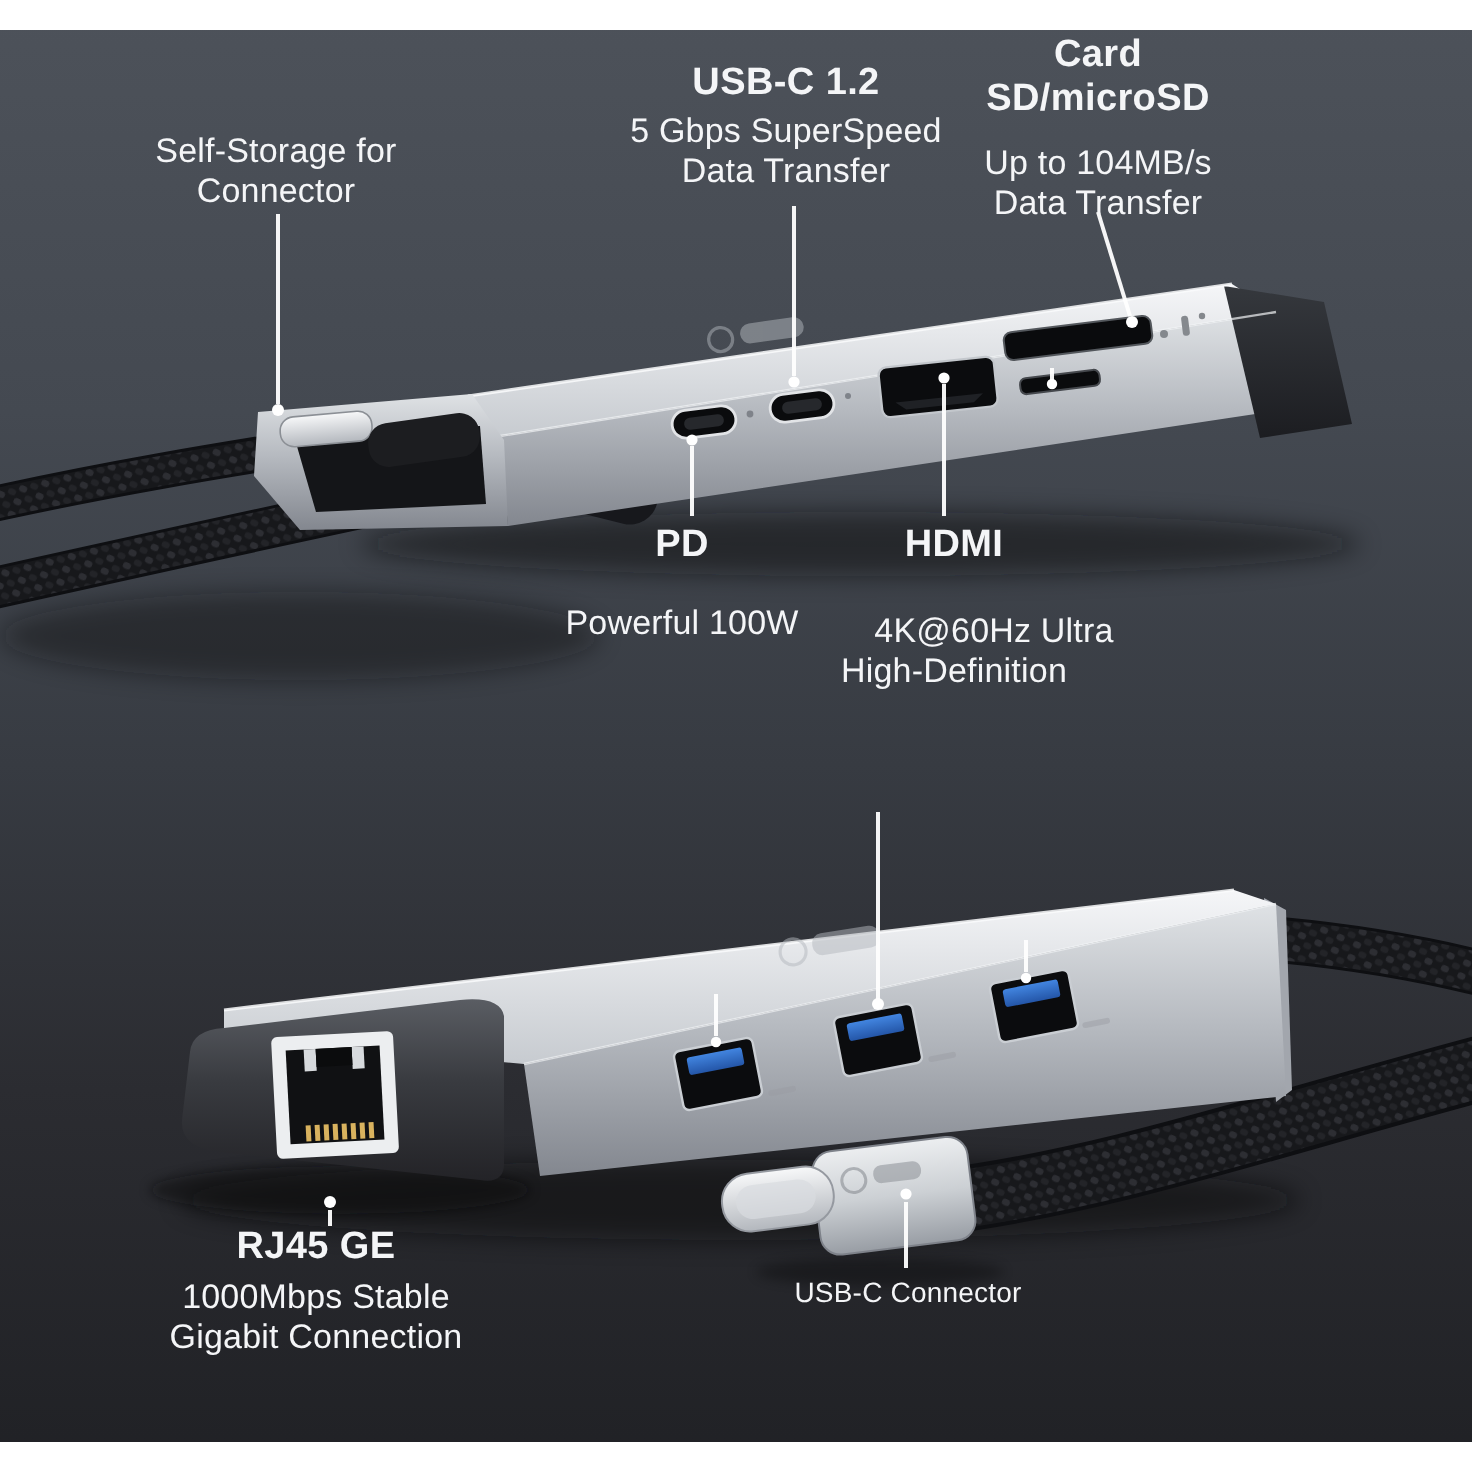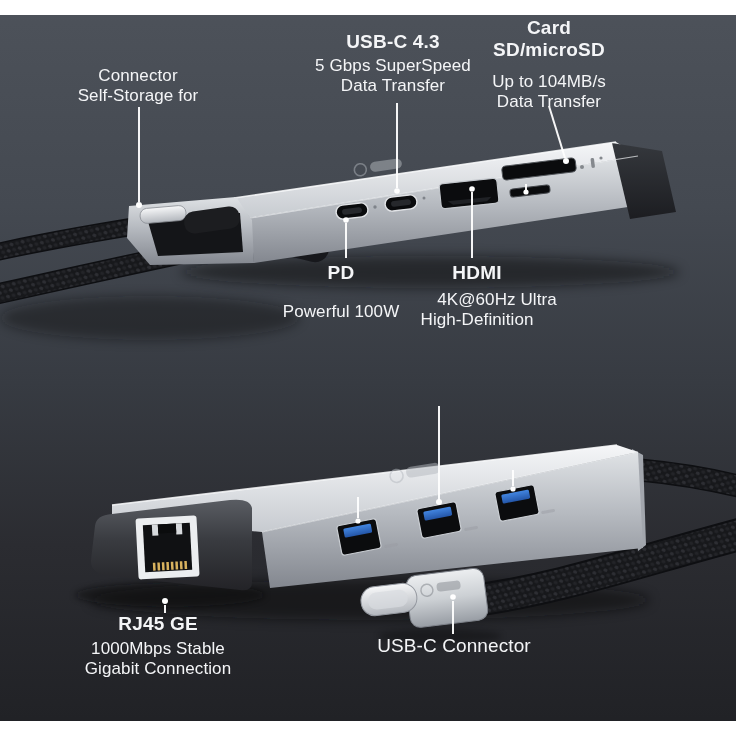--- a/index.html
+++ b/index.html
@@ -223,54 +223,54 @@
       <circle cx="472" cy="189" r="2.8"></circle>
       <circle cx="439" cy="502" r="3"></circle>
       <circle cx="358" cy="521" r="2.6"></circle>
       <circle cx="513" cy="489" r="2.6"></circle>
       <circle cx="165" cy="601" r="3"></circle>
       <circle cx="453" cy="597" r="2.8"></circle>
     </g>
   </svg>
 
   <div class="co" style="left:48px;top:66px;width:180px;">
+    <div class="l">Self-Storage for</div>
     <div class="l">Connector</div>
-    <div class="l">Self-Storage for</div>
   </div>
 
   <div class="co" style="left:293px;top:31px;width:200px;">
-    <div class="t">USB-C 4.3</div>
+    <div class="t">USB-C 1.2</div>
     <div class="l" style="margin-top:3px;">5 Gbps SuperSpeed</div>
     <div class="l">Data Transfer</div>
   </div>
 
   <div class="co" style="left:469px;top:17px;width:160px;">
     <div class="t">Card</div>
     <div class="t">SD/microSD</div>
     <div class="l" style="margin-top:11px;">Up to 104MB/s</div>
     <div class="l">Data Transfer</div>
   </div>
 
   <div class="co" style="left:261px;top:262px;width:160px;">
     <div class="t">PD</div>
     <div class="l" style="margin-top:18px;">Powerful 100W</div>
   </div>
 
   <div class="co" style="left:392px;top:262px;width:170px;">
     <div class="t">HDMI</div>
-    <div class="l" style="margin-top:6px;padding-left:40px;">4K@60Hz Ultra</div>
+    <div class="l" style="margin-top:22px;padding-left:40px;">4K@60Hz Ultra</div>
     <div class="l">High-Definition</div>
   </div>
 
 
   <div class="co" style="left:58px;top:613px;width:200px;">
     <div class="t">RJ45 GE</div>
     <div class="l" style="margin-top:4px;">1000Mbps Stable</div>
     <div class="l">Gigabit Connection</div>
   </div>
 
   <div class="co" style="left:354px;top:636px;width:200px;">
-    <div class="l" style="font-size:19px;">USB-C Connector</div>
+    <div class="l" style="font-size:14px;">USB-C Connector</div>
   </div>
 
   <div class="band" style="top:0;height:15px;"></div>
   <div class="band" style="top:721px;height:15px;"></div>
 </div>
 
 </body></html>

